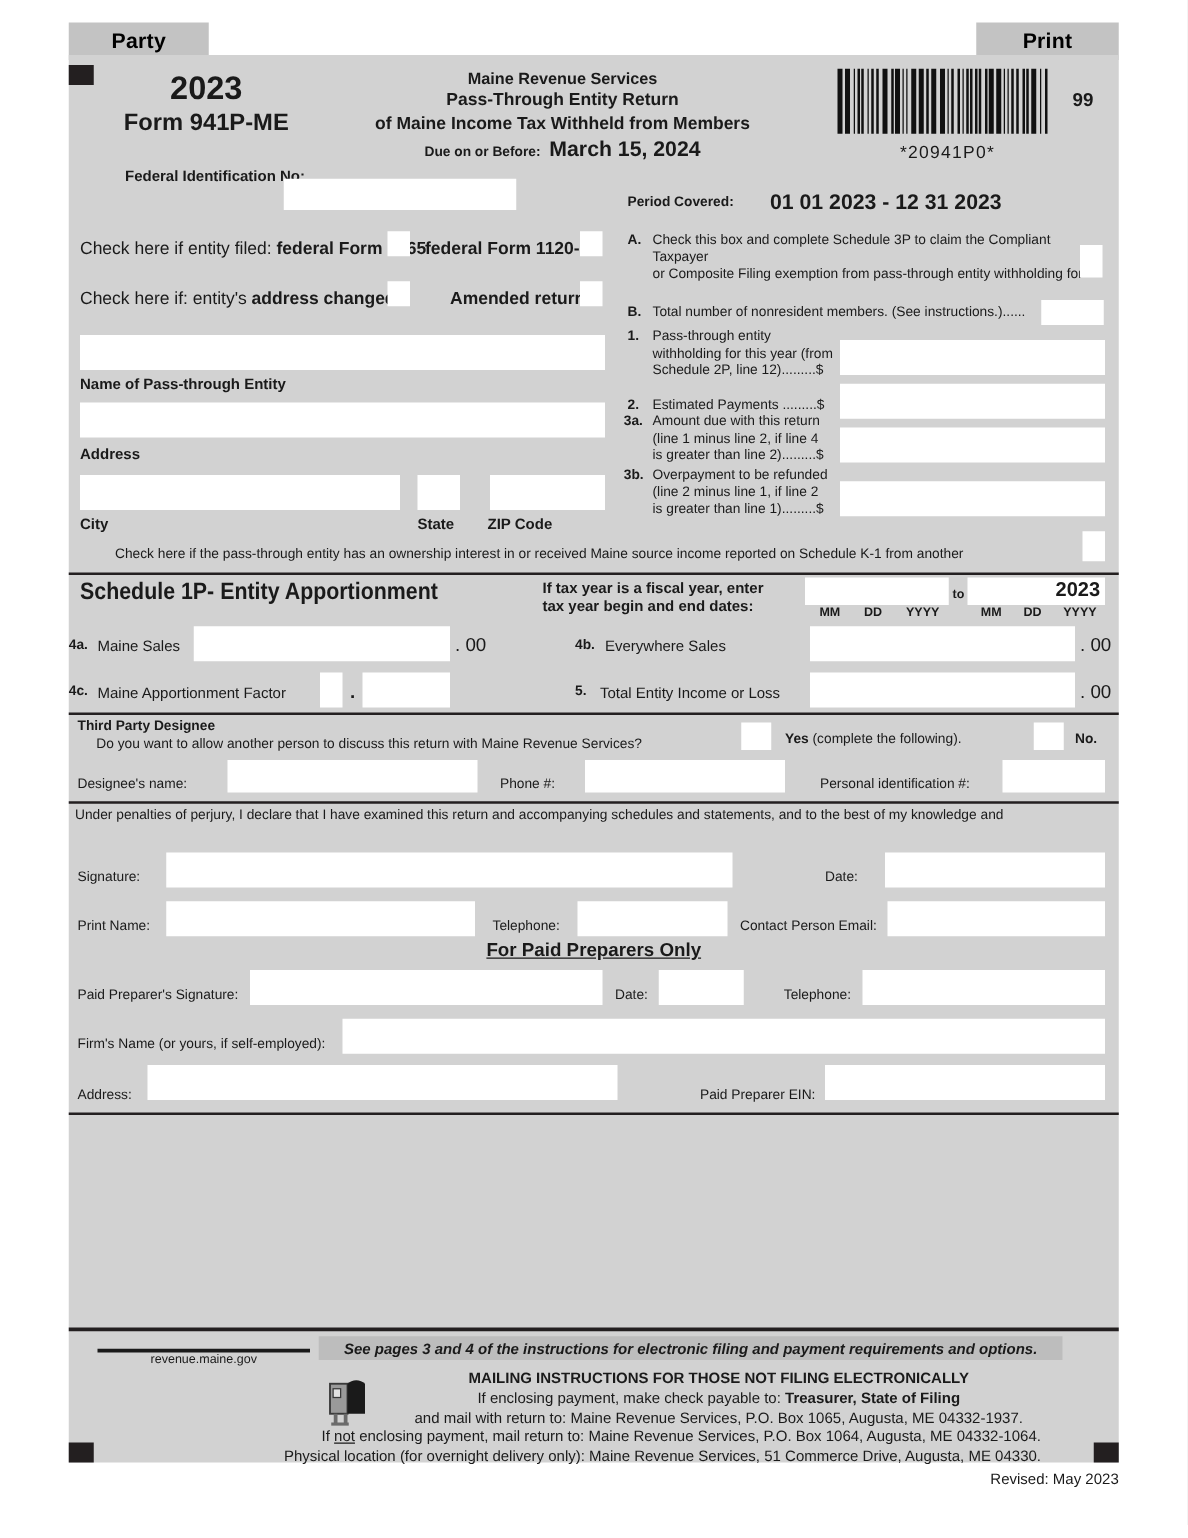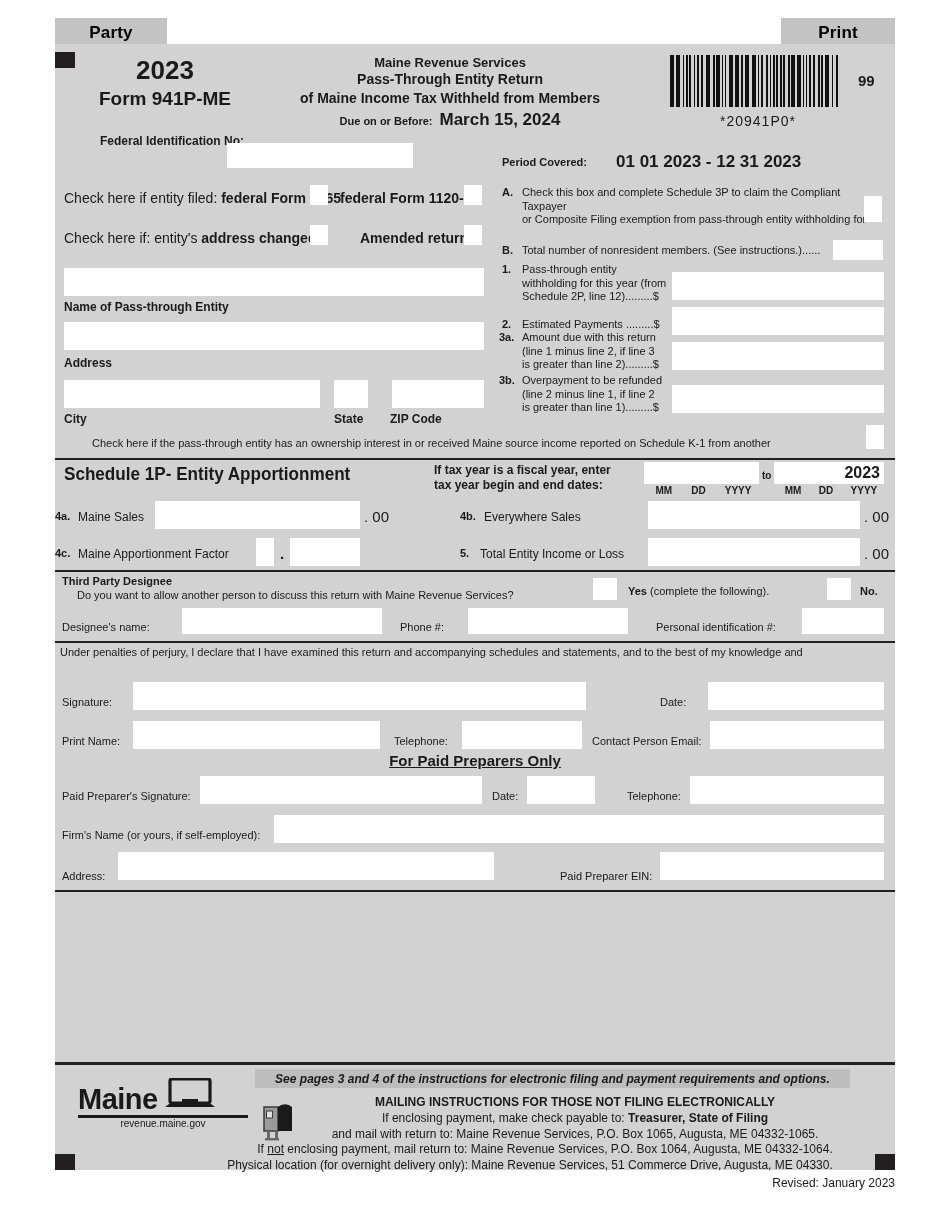--- a/index.html
+++ b/index.html
@@ -202,21 +202,21 @@
 </div>
 <div class="abs fld" style="left:672px;top:272px;width:212px;height:28px;"></div>
 
 <div class="abs t11 b" style="left:502px;top:318px;">2.</div>
 <div class="abs t11" style="left:522px;top:318px;">Estimated Payments .........$</div>
 <div class="abs fld" style="left:672px;top:307px;width:212px;height:28px;"></div>
 
 <div class="abs t11 b" style="left:499px;top:331px;">3a.</div>
 <div class="abs t11" style="left:522px;top:331px;width:150px;line-height:13.5px;">
   <div>Amount due with this return</div>
-  <div>(line 1 minus line 2, if line 3</div>
+  <div>(line 1 minus line 2, if line 4</div>
   <div>is greater than line 2).........$</div>
 </div>
 <div class="abs fld" style="left:672px;top:342px;width:212px;height:28px;"></div>
 
 <div class="abs t11 b" style="left:499px;top:374px;">3b.</div>
 <div class="abs t11" style="left:522px;top:374px;width:150px;line-height:13.5px;">
   <div>Overpayment to be refunded</div>
   <div>(line 2 minus line 1, if line 2</div>
   <div>is greater than line 1).........$</div>
 </div>
@@ -337,30 +337,20 @@
 <div class="abs t11" style="left:62px;top:870px;">Address:</div>
 <div class="abs fld" style="left:118px;top:852px;width:376px;height:28px;"></div>
 <div class="abs t11" style="left:560px;top:870px;">Paid Preparer EIN:</div>
 <div class="abs fld" style="left:660px;top:852px;width:224px;height:28px;"></div>
 
 <div class="abs rule" style="left:55px;top:890px;width:840px;"></div>
 
 <div class="abs rule3" style="left:55px;top:1062px;width:840px;"></div>
 
 <div class="abs" style="left:78px;top:1078px;width:170px;">
-  <div style="display:flex;align-items:flex-end;gap:6px;">
-    <span style="font-size:29px;font-weight:bold;letter-spacing:-.5px;line-height:30px;">Maine</span>
-    <span class="laptop">
-      <svg width="52" height="32" viewBox="0 0 52 32">
-        <rect x="6" y="1" width="40" height="24" rx="2" fill="none" stroke="#1a1a1a" stroke-width="3.2"></rect>
-        <path d="M1 29 h50 l-4 -3 H5 Z" fill="#1a1a1a"></path>
-        <rect x="18" y="21" width="16" height="3" fill="#1a1a1a"></rect>
-      </svg>
-    </span>
-  </div>
   <div style="border-top:3px solid #1a1a1a;margin-top:1px;"></div>
   <div class="ctr" style="font-size:10px;margin-top:0px;">revenue.maine.gov</div>
 </div>
 
 <div class="abs seebar t12 b i" style="left:255px;top:1069px;width:595px;height:19px;display:flex;align-items:center;justify-content:center;">See pages 3 and 4 of the instructions for electronic filing and payment requirements and options.</div>
 
 <div class="abs" style="left:262px;top:1098px;">
   <svg width="36" height="44" viewBox="0 0 36 44">
     <rect x="2" y="9" width="14" height="24" fill="#9a9a9a" stroke="#3a3a3a" stroke-width="1.5"></rect>
     <rect x="4.5" y="13" width="6" height="7" fill="#e2e2e2" stroke="#3a3a3a" stroke-width="1"></rect>
@@ -368,19 +358,19 @@
     <rect x="5" y="33" width="3" height="8" fill="#6b6b6b"></rect>
     <rect x="13" y="33" width="3" height="8" fill="#6b6b6b"></rect>
     <rect x="3" y="40" width="14" height="2.5" fill="#6b6b6b"></rect>
   </svg>
 </div>
 
 <div class="abs t12 b ctr" style="left:255px;top:1095px;width:640px;">MAILING INSTRUCTIONS FOR THOSE NOT FILING ELECTRONICALLY</div>
 <div class="abs t12 ctr" style="left:255px;top:1111px;width:640px;">
   <span>If enclosing payment, make check payable to: </span><span class="b">Treasurer, State of Filing</span>
 </div>
-<div class="abs t12 ctr" style="left:255px;top:1127px;width:640px;">and mail with return to: Maine Revenue Services, P.O. Box 1065, Augusta, ME 04332-1065.</div>
+<div class="abs t12 ctr" style="left:255px;top:1127px;width:640px;">and mail with return to: Maine Revenue Services, P.O. Box 1065, Augusta, ME 04332-1937.</div>
 <div class="abs t12 ctr" style="left:195px;top:1142px;width:700px;">
   <span>If </span><span class="u">not</span><span> enclosing payment, mail return to: Maine Revenue Services, P.O. Box 1064, Augusta, ME 04332-1064.</span>
 </div>
 <div class="abs t12 ctr" style="left:175px;top:1158px;width:710px;">Physical location (for overnight delivery only): Maine Revenue Services, 51 Commerce Drive, Augusta, ME 04330.</div>
 
-<div class="abs t12 rt" style="left:595px;top:1176px;width:300px;">Revised: January 2023</div>
+<div class="abs t12 rt" style="left:595px;top:1176px;width:300px;">Revised: May 2023</div>
 
 </body></html>

